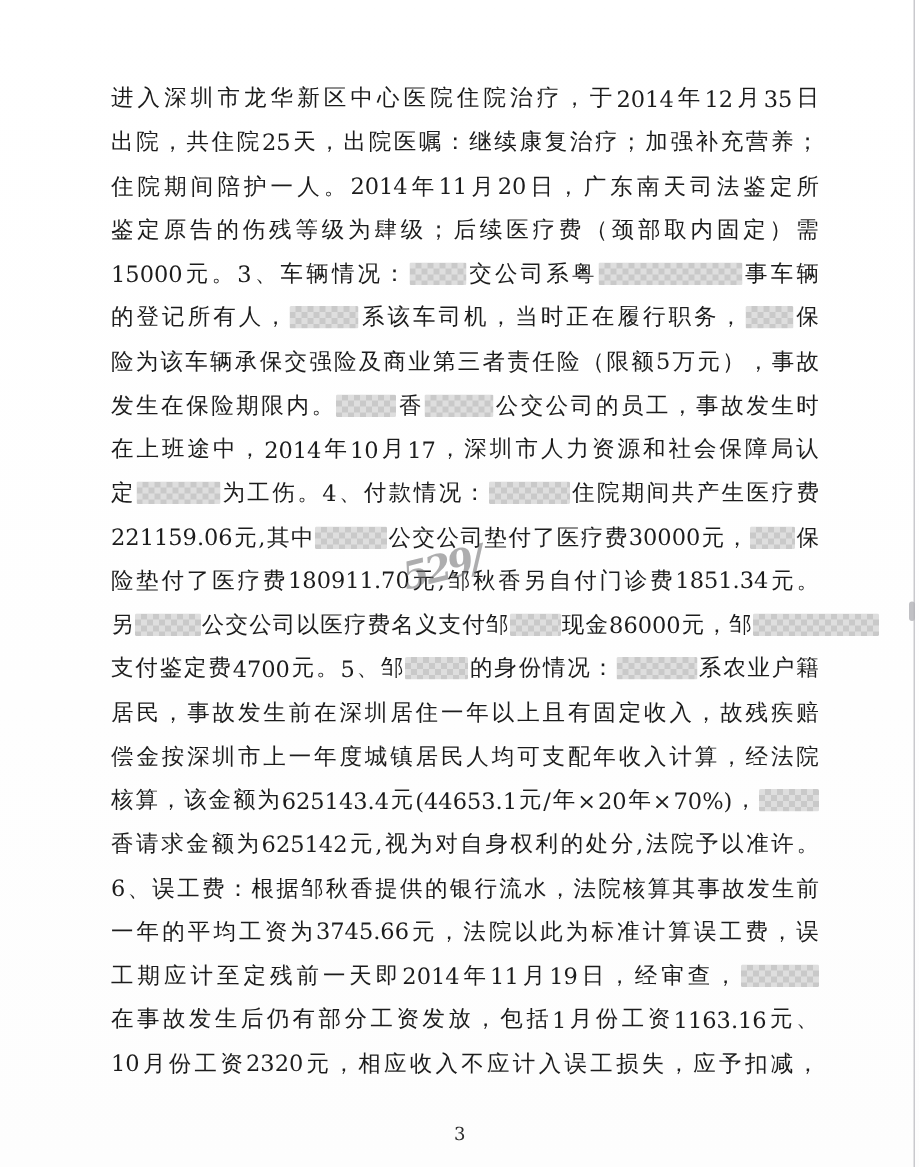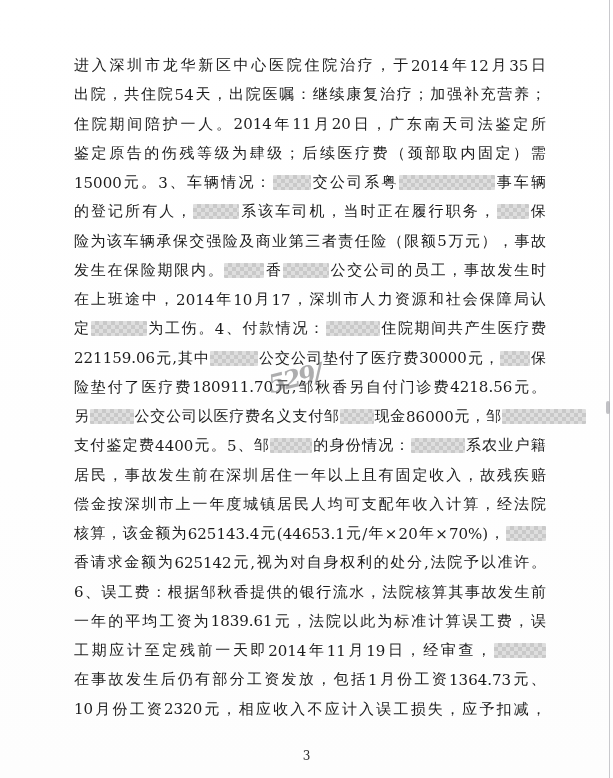--- a/index.html
+++ b/index.html
@@ -68,21 +68,21 @@
         <span class="tok">35</span>
         <span class="tok">日</span>
       </div>
       <div class="line">
         <span class="tok">出</span>
         <span class="tok">院</span>
         <span class="tok">，</span>
         <span class="tok">共</span>
         <span class="tok">住</span>
         <span class="tok">院</span>
-        <span class="tok">54</span>
+        <span class="tok">25</span>
         <span class="tok">天</span>
         <span class="tok">，</span>
         <span class="tok">出</span>
         <span class="tok">院</span>
         <span class="tok">医</span>
         <span class="tok">嘱</span>
         <span class="tok">：</span>
         <span class="tok">继</span>
         <span class="tok">续</span>
         <span class="tok">康</span>
@@ -351,21 +351,21 @@
         <span class="tok">,</span>
         <span class="tok">邹</span>
         <span class="tok">秋</span>
         <span class="tok">香</span>
         <span class="tok">另</span>
         <span class="tok">自</span>
         <span class="tok">付</span>
         <span class="tok">门</span>
         <span class="tok">诊</span>
         <span class="tok">费</span>
-        <span class="tok">4218.56</span>
+        <span class="tok">1851.34</span>
         <span class="tok">元</span>
         <span class="tok">。</span>
       </div>
       <div class="line">
         <span class="tok">另</span>
         <span class="redact" style="width: 44px;"></span>
         <span class="tok">公</span>
         <span class="tok">交</span>
         <span class="tok">公</span>
         <span class="tok">司</span>
@@ -386,21 +386,21 @@
         <span class="tok">，</span>
         <span class="tok">邹</span>
         <span class="redact bleed" style="width: 84px;"></span>
       </div>
       <div class="line">
         <span class="tok">支</span>
         <span class="tok">付</span>
         <span class="tok">鉴</span>
         <span class="tok">定</span>
         <span class="tok">费</span>
-        <span class="tok">4400</span>
+        <span class="tok">4700</span>
         <span class="tok">元</span>
         <span class="tok">。</span>
         <span class="tok">5</span>
         <span class="tok">、</span>
         <span class="tok">邹</span>
         <span class="redact" style="width: 42px;"></span>
         <span class="tok">的</span>
         <span class="tok">身</span>
         <span class="tok">份</span>
         <span class="tok">情</span>
@@ -557,21 +557,21 @@
       </div>
       <div class="line">
         <span class="tok">一</span>
         <span class="tok">年</span>
         <span class="tok">的</span>
         <span class="tok">平</span>
         <span class="tok">均</span>
         <span class="tok">工</span>
         <span class="tok">资</span>
         <span class="tok">为</span>
-        <span class="tok">1839.61</span>
+        <span class="tok">3745.66</span>
         <span class="tok">元</span>
         <span class="tok">，</span>
         <span class="tok">法</span>
         <span class="tok">院</span>
         <span class="tok">以</span>
         <span class="tok">此</span>
         <span class="tok">为</span>
         <span class="tok">标</span>
         <span class="tok">准</span>
         <span class="tok">计</span>
@@ -623,21 +623,21 @@
         <span class="tok">发</span>
         <span class="tok">放</span>
         <span class="tok">，</span>
         <span class="tok">包</span>
         <span class="tok">括</span>
         <span class="tok">1</span>
         <span class="tok">月</span>
         <span class="tok">份</span>
         <span class="tok">工</span>
         <span class="tok">资</span>
-        <span class="tok">1364.73</span>
+        <span class="tok">1163.16</span>
         <span class="tok">元</span>
         <span class="tok">、</span>
       </div>
       <div class="line">
         <span class="tok">10</span>
         <span class="tok">月</span>
         <span class="tok">份</span>
         <span class="tok">工</span>
         <span class="tok">资</span>
         <span class="tok">2320</span>

